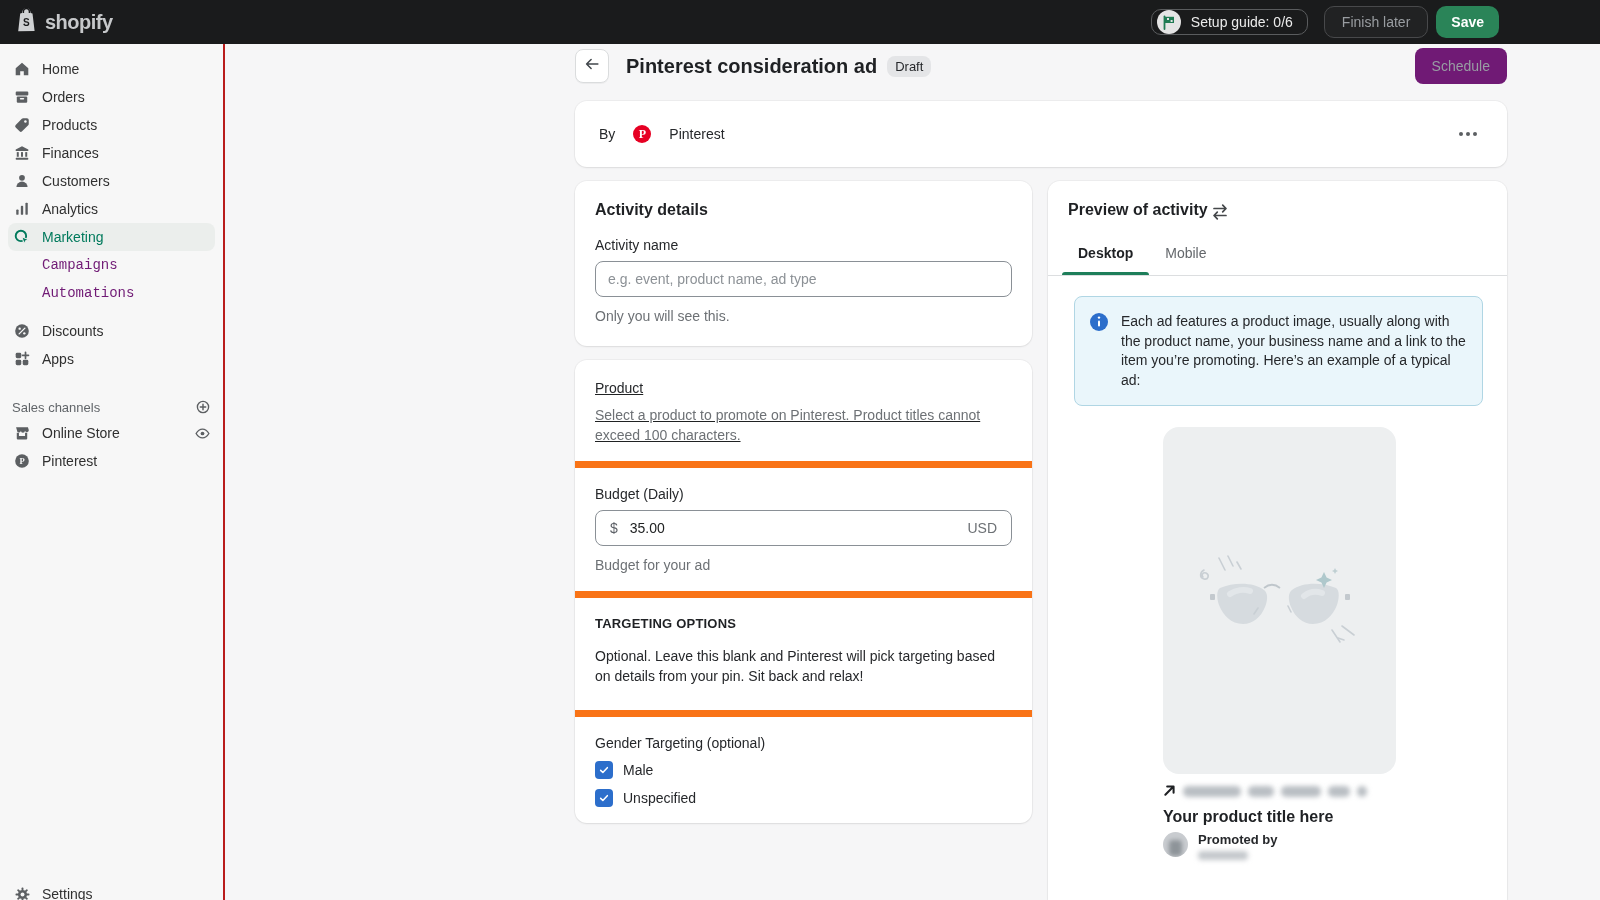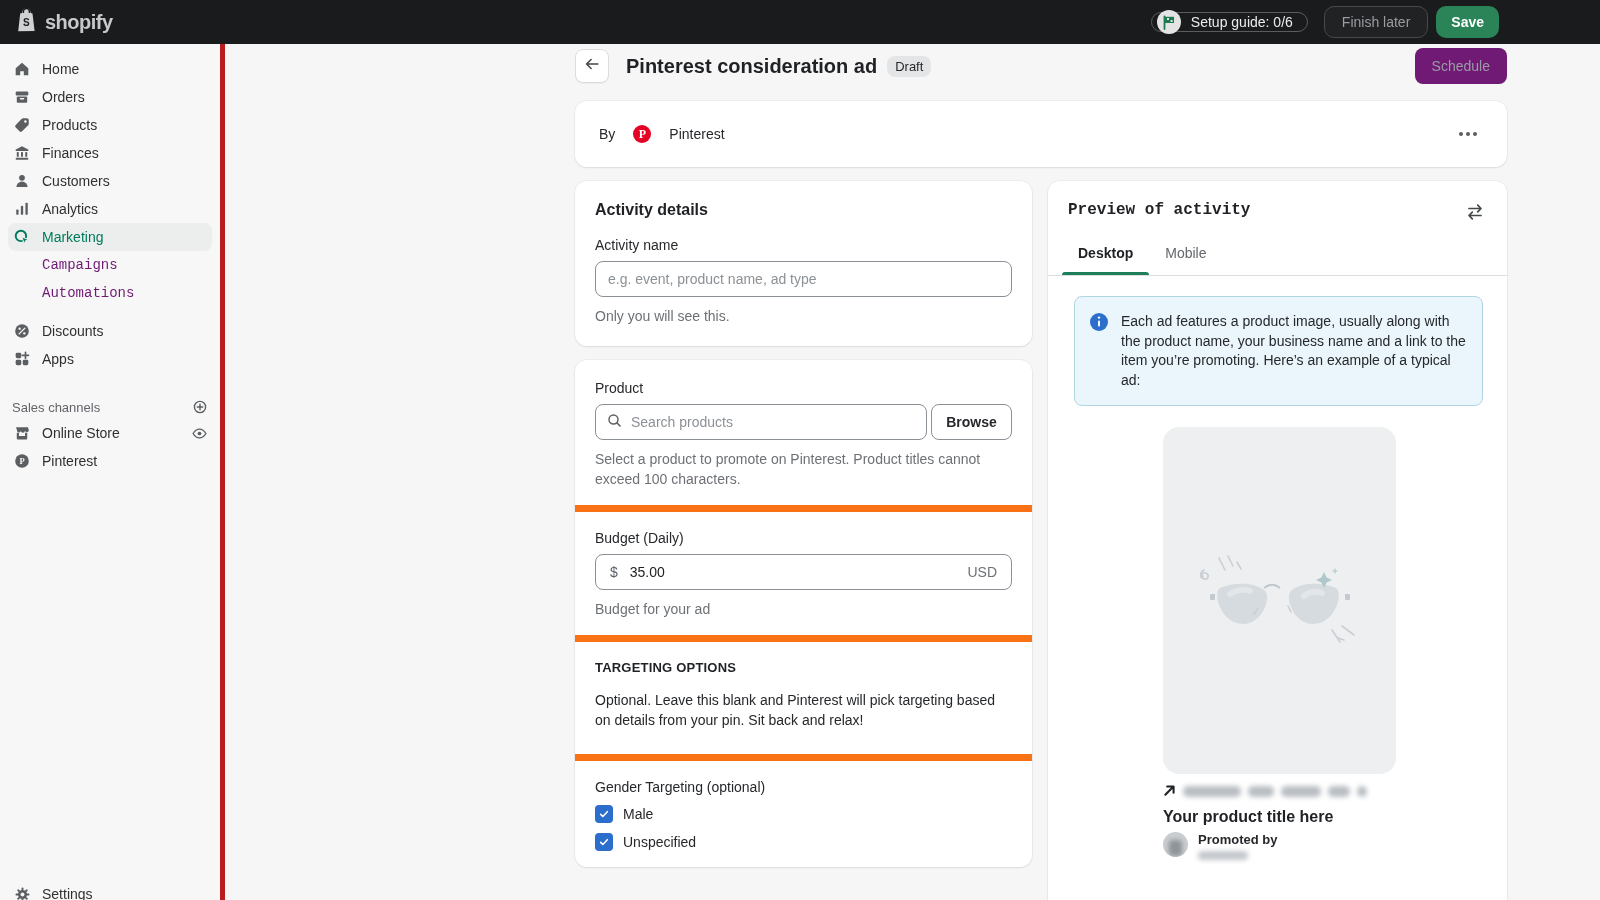--- a/index.html
+++ b/index.html
@@ -5,32 +5,32 @@
   * { margin:0; padding:0; box-sizing:border-box; }
   html,body { width:1600px; height:900px; overflow:hidden; background:#f6f6f7;
     font-family:"Liberation Sans","DejaVu Sans",sans-serif; color:#202223; }
 
   
   .topbar { position:fixed; top:0; left:0; width:1600px; height:44px; background:#1a1b1c; z-index:50;
     display:flex; align-items:center; }
   .logo { display:flex; align-items:center; gap:6px; margin-left:14px; }
   .logo-word { font-size:20px; font-weight:700; color:#c6c8ca; letter-spacing:-0.5px; }
   .topbar-right { position:absolute; right:101px; top:0; height:44px; display:flex; align-items:center; }
-  .setup-pill { display:flex; align-items:center; gap:10px; height:20px; border:1px solid #5a5c5e;
+  .setup-pill { display:flex; align-items:center; gap:10px; height:26px; border:1px solid #5a5c5e;
     border-radius:10px; padding:0 14px 0 5px; color:#ececec; font-size:14px; cursor:pointer; }
   .setup-pill .flag-circle { width:24px; height:24px; border-radius:50%; background:#e4e4e4;
     display:flex; align-items:center; justify-content:center; }
   .btn-finish { height:32px; margin-left:16px; padding:0 17px; border:1px solid #48494b; border-radius:10px;
     background:#212223; color:#999da1; font-size:14px; font-weight:500; cursor:pointer; }
   .btn-save { height:32px; margin-left:8px; padding:0 15px; border:none; border-radius:10px;
     background:#2a8458; color:#ffffff; font-size:14px; font-weight:600; cursor:pointer; }
 
   
   .sidebar { position:fixed; top:44px; left:0; width:225px; height:856px; background:#f7f7f7;
-    border-right:5px solid #b91c1c; overflow:hidden; z-index:40; }
+    border-right:2px solid #b91c1c; overflow:hidden; z-index:40; }
   .nav { padding:11px 8px 0; }
   .nav-item { display:flex; align-items:center; gap:10px; height:28px; padding:0 4px; border-radius:8px;
     font-size:14px; font-weight:500; color:#303030; cursor:pointer; }
   .nav-item .nicon { width:20px; height:20px; display:flex; align-items:center; justify-content:center; flex:0 0 20px; }
   .nav-item.active { background:#ebeeec; color:#007a5c; }
   .nav-item.sub { padding-left:34px; color:#701a75; font-weight:450;font-family:Liberation Mono, monospace; }
   .nav-gap { height:10px; }
   .sc-head { display:flex; align-items:center; justify-content:space-between; margin:26px 4px 4px;
     font-size:13px; color:#616569; }
   .sc-head .sc-plus { cursor:pointer; display:flex; }
@@ -66,21 +66,21 @@
   .card-activity { padding:20px; margin-bottom:14px; }
   .h2 { font-size:16px; font-weight:650; color:#1f2124; }
   .card-activity .h2 { margin-bottom:18px; }
   .field-label { font-size:14px; color:#26282b; margin-bottom:8px; }
   .text-input { width:100%; height:36px; border:1px solid #8a9096; border-radius:8px; padding:0 12px;
     font-size:14px; font-family:inherit; color:#202223; background:#fff; }
   .text-input::placeholder { color:#8c9196; }
   .help-text { margin-top:9px; font-size:14px; color:#6d7175; line-height:20px; }
 
   .section { padding:18px 20px 16px; }
-  .section.first { padding-top:20px; }
+  .section.first { padding-top:20px;text-decoration:underline; }
   .section + .section { border-top:7px solid #f97316; }
   .input-row { display:flex; gap:4px; }
   .search-box { flex:1; height:36px; border:1px solid #8a9096; border-radius:8px; display:flex;
     align-items:center; padding:0 10px; background:#fff; }
   .search-box input { border:none; outline:none; flex:1; margin-left:8px; font-size:14px; font-family:inherit; color:#202223; }
   .search-box input::placeholder { color:#8c9196; }
   .btn-browse { width:81px; height:36px; background:#fff; border:1px solid #8c9196; border-radius:8px;
     font-size:14px; font-weight:600; color:#26282b; cursor:pointer; }
   .money-box { height:36px; border:1px solid #8a9096; border-radius:8px; display:flex; align-items:center;
     padding:0 14px; background:#fff; }
@@ -91,21 +91,21 @@
   .sec-heading { font-size:13px; font-weight:650; color:#1f2124; letter-spacing:.2px; }
   .sec-desc { margin-top:16px; font-size:14px; line-height:19.5px; color:#26282b; }
   .targeting-sec { padding-bottom:24px; }
   .check-row { display:flex; align-items:center; gap:10px; margin-top:10px; cursor:pointer; }
   .checkbox { width:18px; height:18px; border-radius:4px; background:#2c6ecb; display:flex;
     align-items:center; justify-content:center; flex:0 0 18px; }
   .check-label { font-size:14px; color:#26282b; }
 
   
   .preview-card { min-height:730px; }
-  .preview-head { padding:20px 20px 0; display:flex; align-items:flex-start; justify-content:space-between;font-family:Liberation Mono, monospace; }
+  .preview-head { padding:20px 20px 0; display:flex; align-items:flex-start; justify-content:flex-start; }
   .swap-btn { cursor:pointer; display:flex; padding:2px; }
   .tabs-wrap { display:flex; border-bottom:1px solid #dcdee0; padding-left:14px; margin-top:10px; }
   .tab { position:relative; padding:12px 16px 14px; font-size:14px; color:#63676b; cursor:pointer; }
   .tab.active { color:#1f2124; font-weight:600; }
   .tab.active::after { content:""; position:absolute; left:0; right:0; bottom:0; height:3px;
     background:#1e7e5a; border-radius:3px 3px 0 0; }
   .info-banner { margin:20px 24px 0 26px; background:#eaf6fb; border:1px solid #b0d6e4; border-radius:8px;
     padding:15px 14px 15px 14px; display:flex; gap:12px; }
   .info-text { font-size:14px; line-height:19.5px; color:#26282b; width:352px; }
   .pin-img { margin:21px 0 0 115px; width:233px; height:347px; background:#edeff0; border-radius:16px;
@@ -345,32 +345,20 @@
           <h2 class="h2">Activity details</h2>
           <div class="field-label">Activity name</div>
           <input class="text-input" type="text" placeholder="e.g. event, product name, ad type" style="">
           <div class="help-text">Only you will see this.</div>
         </div>
 
         <div class="card">
 
           <div class="section first">
             <div class="field-label">Product</div>
-            <div class="input-row">
-              <div class="search-box">
-                <span>
-                  <svg width="17" height="17" viewBox="0 0 20 20">
-                      <circle cx="8.8" cy="8.8" r="5.3" fill="none" stroke="#5c5f62" stroke-width="1.7"></circle>
-                      <line x1="12.8" y1="12.8" x2="16.6" y2="16.6" stroke="#5c5f62" stroke-width="1.7" stroke-linecap="round"></line>
-                    </svg>
-                </span>
-                <input type="text" placeholder="Search products" style="">
-              </div>
-              <button class="btn-browse">Browse</button>
-            </div>
             <div class="help-text">Select a product to promote on Pinterest. Product titles cannot exceed 100 characters.</div>
           </div>
 
           <div class="section">
             <div class="field-label">Budget (Daily)</div>
             <div class="money-box">
               <span class="money-prefix">$</span>
               <input type="text" value="35.00" style="">
               <span class="money-suffix">USD</span>
             </div>

